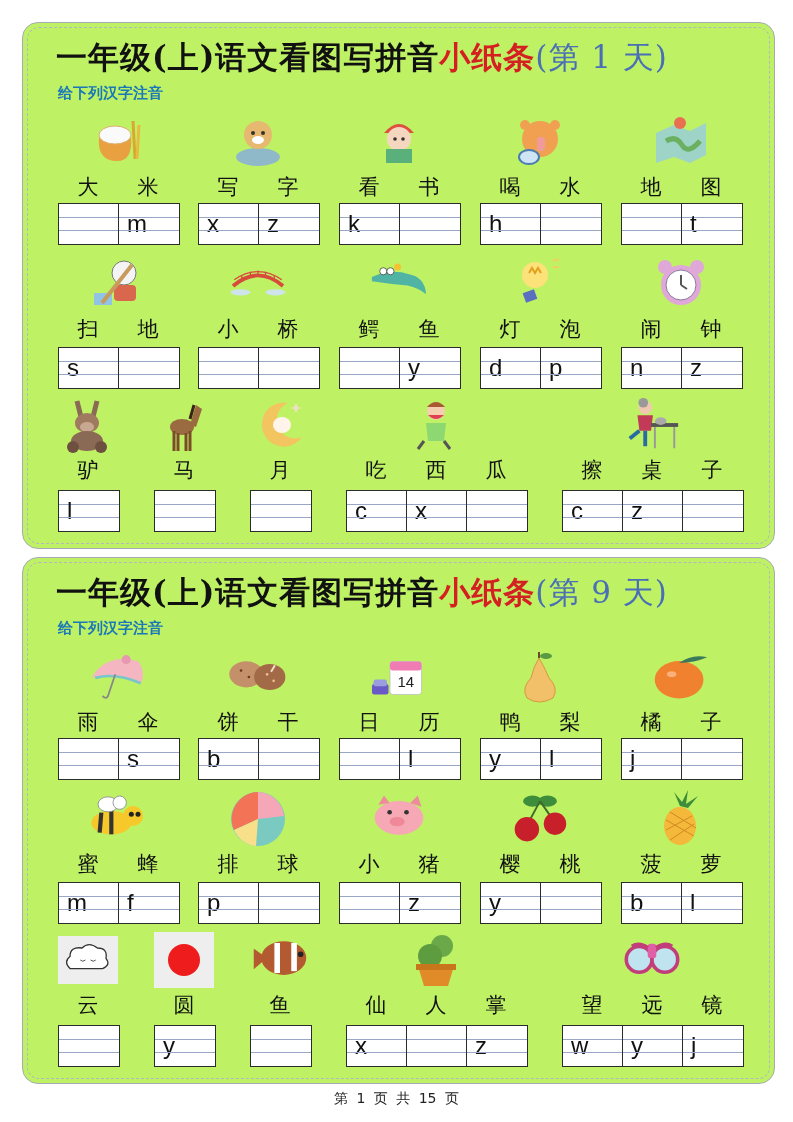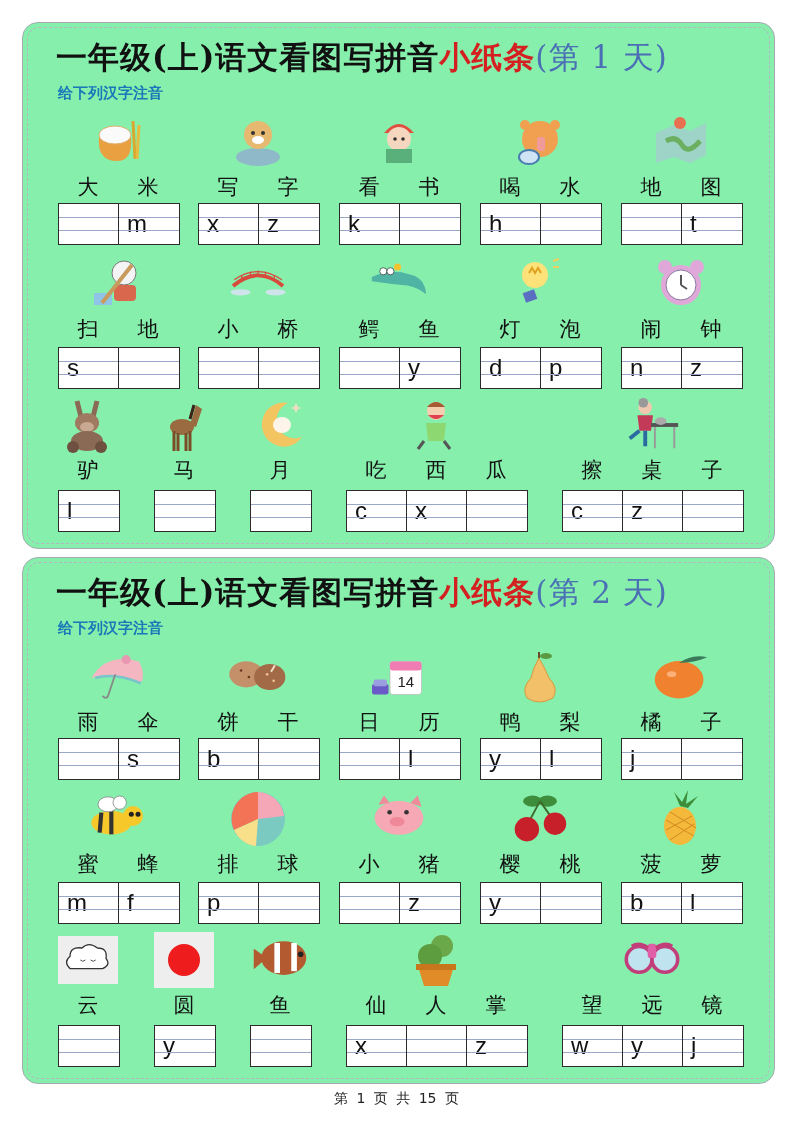--- a/index.html
+++ b/index.html
@@ -1,21 +1,21 @@
 <!DOCTYPE html>
 <html><head>
 <meta charset="utf-8">
 <style>
   * { box-sizing: border-box; margin: 0; padding: 0; }
   html, body { width: 793px; height: 1122px; background: #ffffff; overflow: hidden; }
   body { position: relative; font-family: "DejaVu Serif", serif; color: #111; }
 
   .card {
     position: absolute; left: 22px; width: 753px;
-    border: 1.5px solid #a7aab4; border-radius: 16px; background: #86efac;
+    border: 1.5px solid #a7aab4; border-radius: 16px; background: #bef264;
   }
   .card-inner {
     position: absolute; left: 4px; top: 4px; right: 4px; bottom: 4px;
     border: 1.5px dashed #b4b7c0; border-radius: 12px;
   }
   .card.c1 { top: 22px; height: 527px; }
   .card.c2 { top: 557px; height: 527px; }
 
   .title {
     position: absolute; left: 33px; top: 14px; white-space: nowrap;
@@ -413,21 +413,21 @@
             <span></span>
           </div>
         </div>
       </div>
     </div>
 </div>
 
 <div class="card c2">
   <div class="card-inner"></div>
   <div class="title">
-    <span class="t-main">一年级(上)语文看图写拼音</span><span class="t-red">小纸条</span><span class="t-blue">(第 2 天)</span>
+    <span class="t-main">一年级(上)语文看图写拼音</span><span class="t-red">小纸条</span><span class="t-blue">(第 9 天)</span>
   </div>
   <div class="subtitle">给下列汉字注音</div>
   <div class="words">
       <div class="word" style="left: 35px; top: 0px; width: 120px;">
         <div class="pic" style="top: 92px;">
           <svg width="66" height="52" viewBox="0 0 66 52">
             <path d="M4 28 Q20 0 56 10 Q64 24 58 34 Q30 20 4 28 Z" fill="#f4b6c0"></path>
             <path d="M8 28 Q30 22 58 34" stroke="#7ac5cc" stroke-width="3" fill="none"></path>
             <path d="M30 24 L22 48 Q20 52 16 48" stroke="#888" stroke-width="2" fill="none"></path>
             <circle cx="42" cy="8" r="5" fill="#e898b0"></circle>

